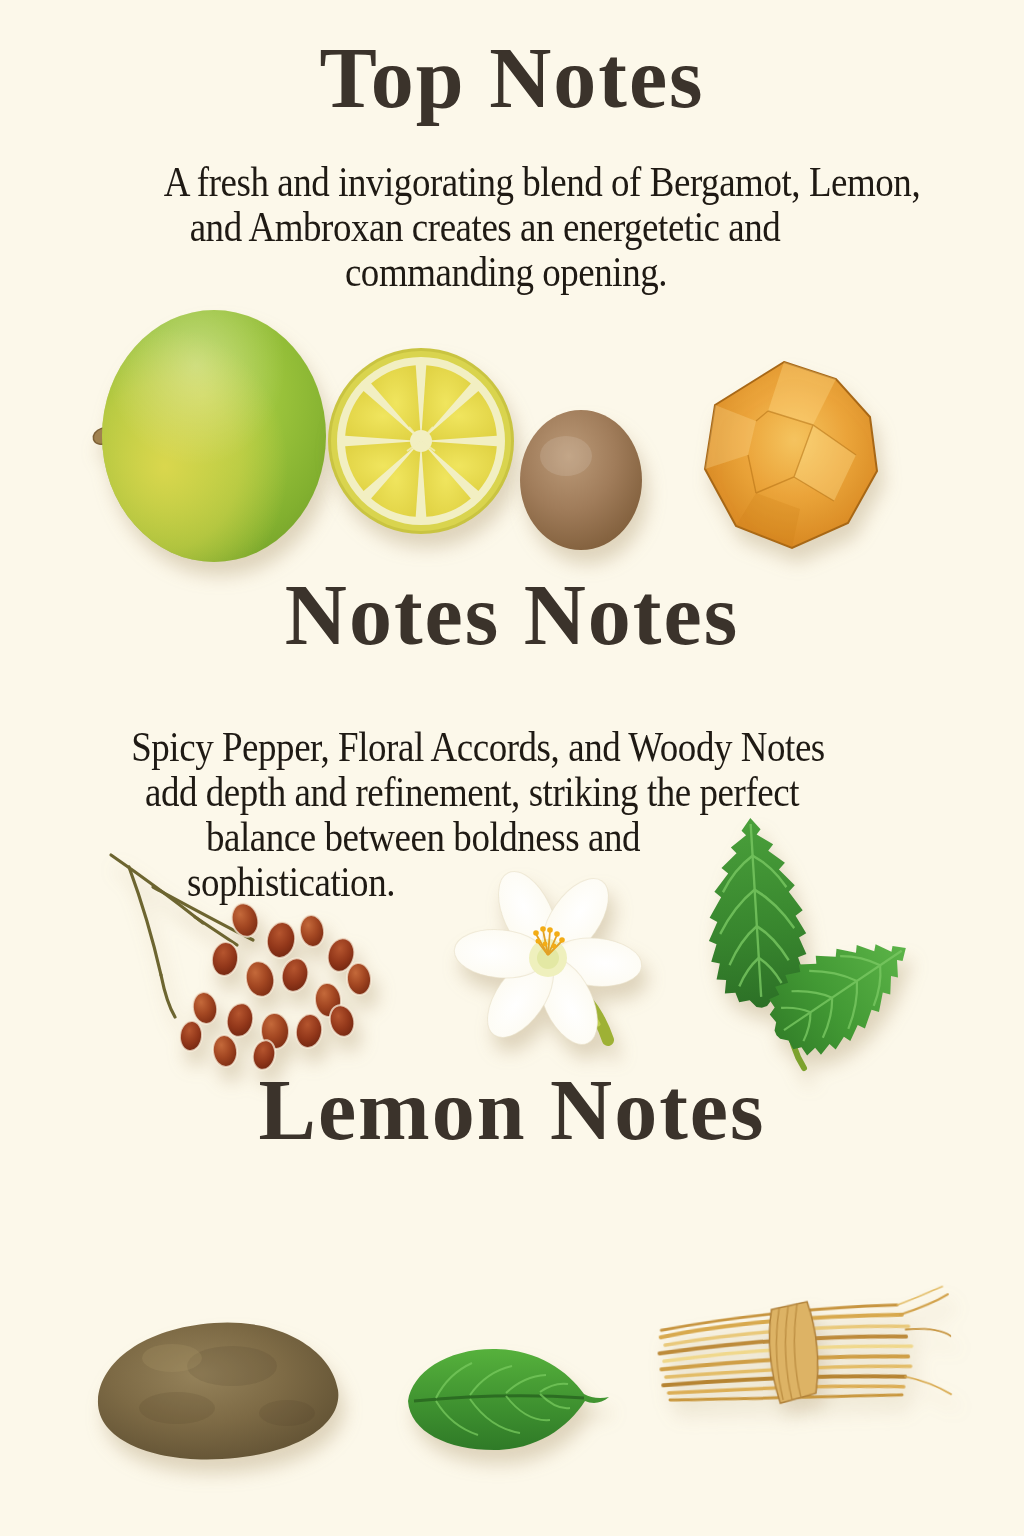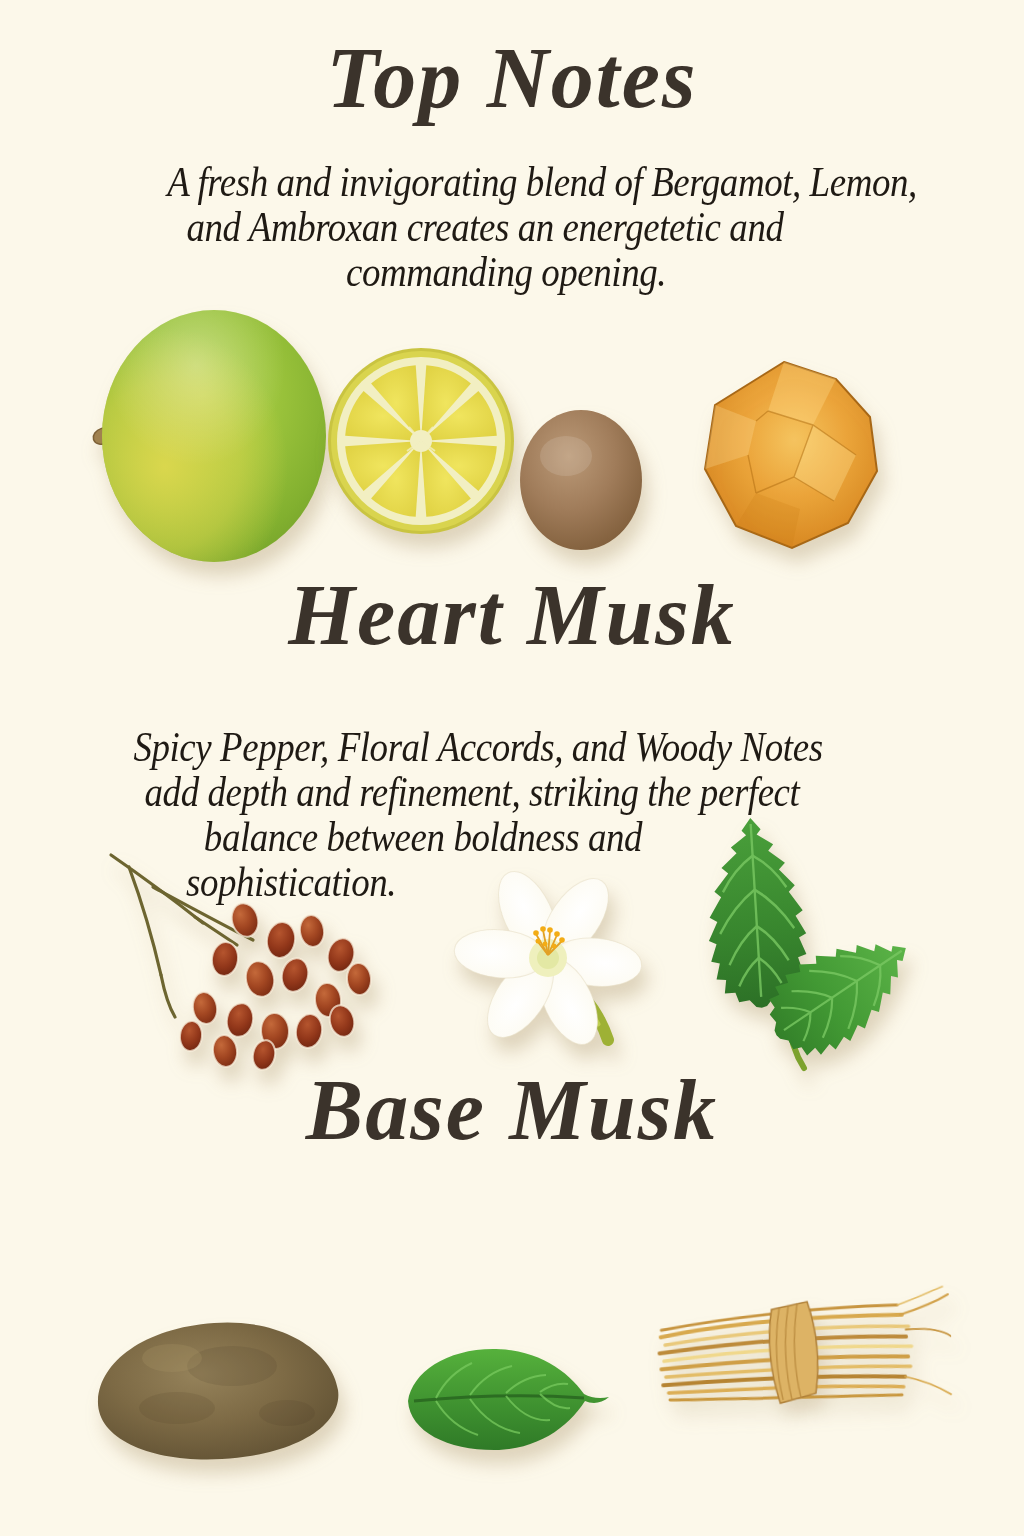--- a/index.html
+++ b/index.html
@@ -1,18 +1,18 @@
 <!DOCTYPE html>
 <html><head>
 <meta charset="utf-8">
 <style>
   html,body{margin:0;padding:0;background:#fcf8ea;}
   .canvas{
     position:relative;width:1024px;height:1536px;background:#fcf8ea;
-    overflow:hidden;font-family:"Liberation Serif","DejaVu Serif",serif;font-style:italic;
+    overflow:hidden;font-family:"Liberation Serif","DejaVu Serif",serif;
   }
   .title{
     position:absolute;left:0;width:100%;text-align:center;
     font-size:86px;line-height:1;font-weight:bold;color:#3b332b;letter-spacing:2px;
   }
   #title-top{top:35px;}
   #title-heart{top:572px;}
   #title-base{top:1067px;}
   .para{position:absolute;left:0;width:100%;}
   #para-top{top:160px;}
@@ -148,21 +148,21 @@
       <g stroke="#b06d10" stroke-width="1.4" opacity="0.5" fill="none">
         <path d="M72,52 L117,66 L160,96"></path>
         <path d="M117,66 L98,118 L60,134"></path>
         <path d="M98,118 L138,142"></path>
         <path d="M60,62 L72,52"></path>
         <path d="M52,96 L60,134"></path>
       </g>
     </svg>
   </div>
 
-  <div class="title" id="title-heart">Heart Musk</div>
+  <div class="title" id="title-heart">Notes Notes</div>
 
   <div class="para" id="para-heart">
     <div class="line">Spicy Pepper, Floral Accords, and Woody Notes</div>
     <div class="line">add depth and refinement, striking the perfect</div>
     <div class="line">balance between boldness and</div>
     <div class="line">sophistication.</div>
   </div>
 
   <div class="photo" id="berries-photo">
     <svg width="290" height="235" viewBox="0 0 290 235">
@@ -284,21 +284,21 @@
       </g>
       <g transform="translate(100,101)">
         <g transform="rotate(56 50 80)">
           <use href="#mintLeafPath" fill="url(#mintG2)"></use>
           <use href="#mintVeins"></use>
         </g>
       </g>
     </svg>
   </div>
 
-  <div class="title" id="title-base">Base Musk</div>
+  <div class="title" id="title-base">Lemon Notes</div>
 
 
   <div class="photo" id="stone-photo">
     <svg width="270" height="160" viewBox="0 0 270 160">
       <defs>
         <radialGradient id="stoneG" cx="0.42" cy="0.38" r="0.8">
           <stop offset="0" stop-color="#95825a"></stop>
           <stop offset="0.45" stop-color="#7d6a45"></stop>
           <stop offset="0.8" stop-color="#655536"></stop>
           <stop offset="1" stop-color="#55462b"></stop>

